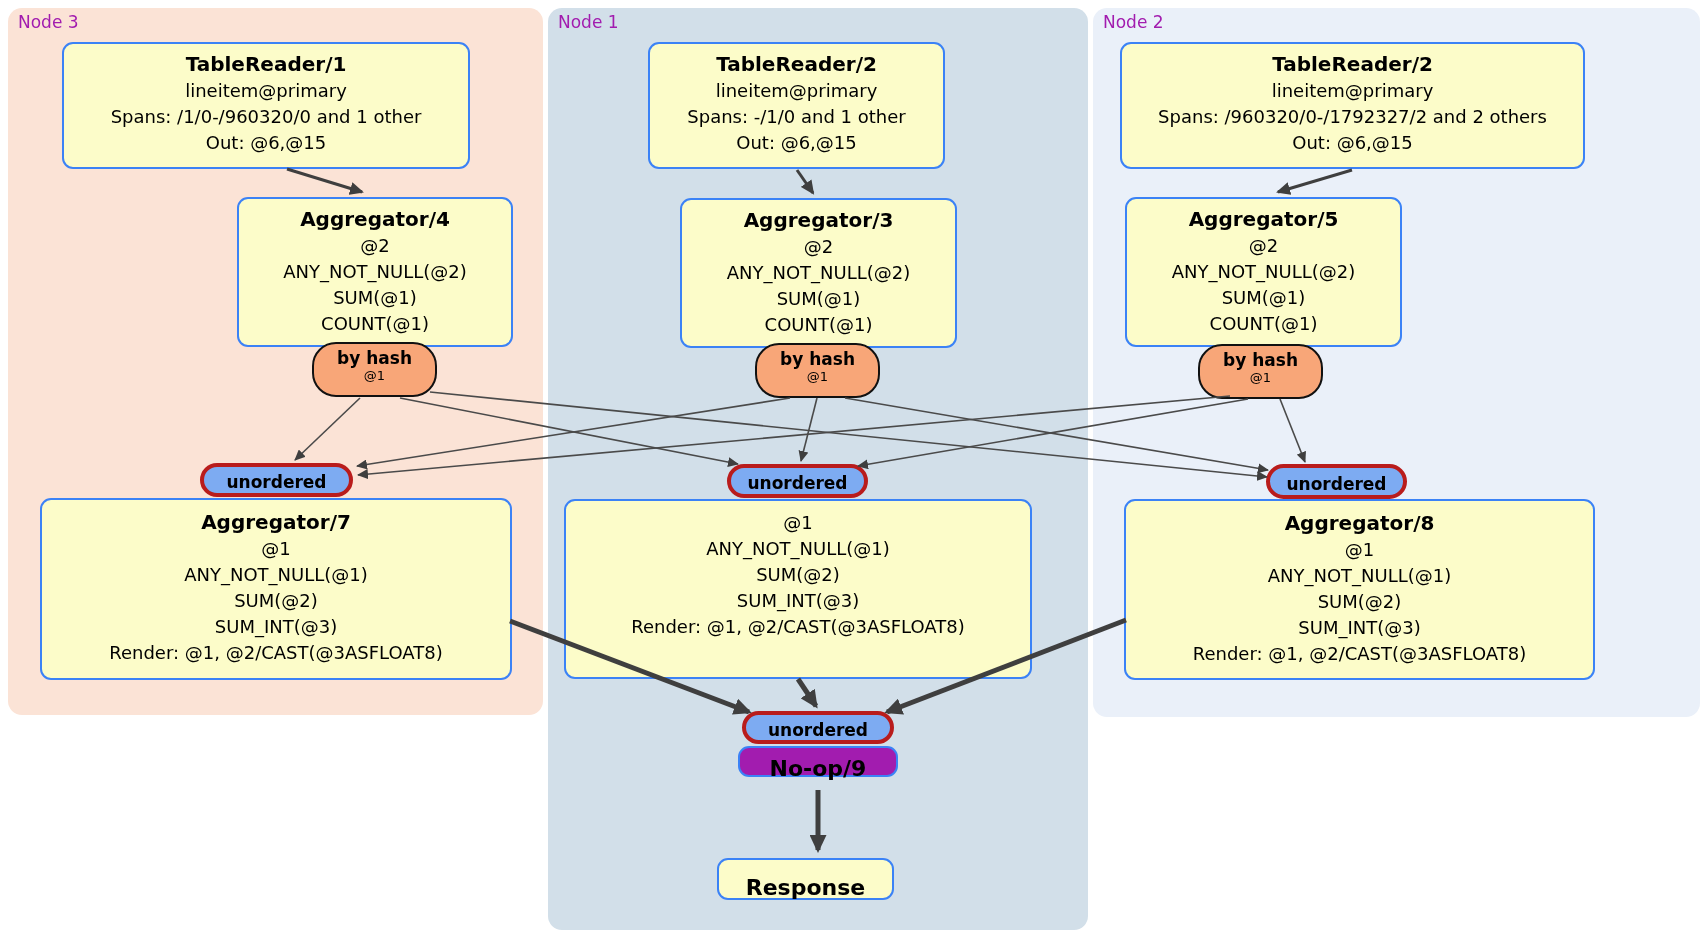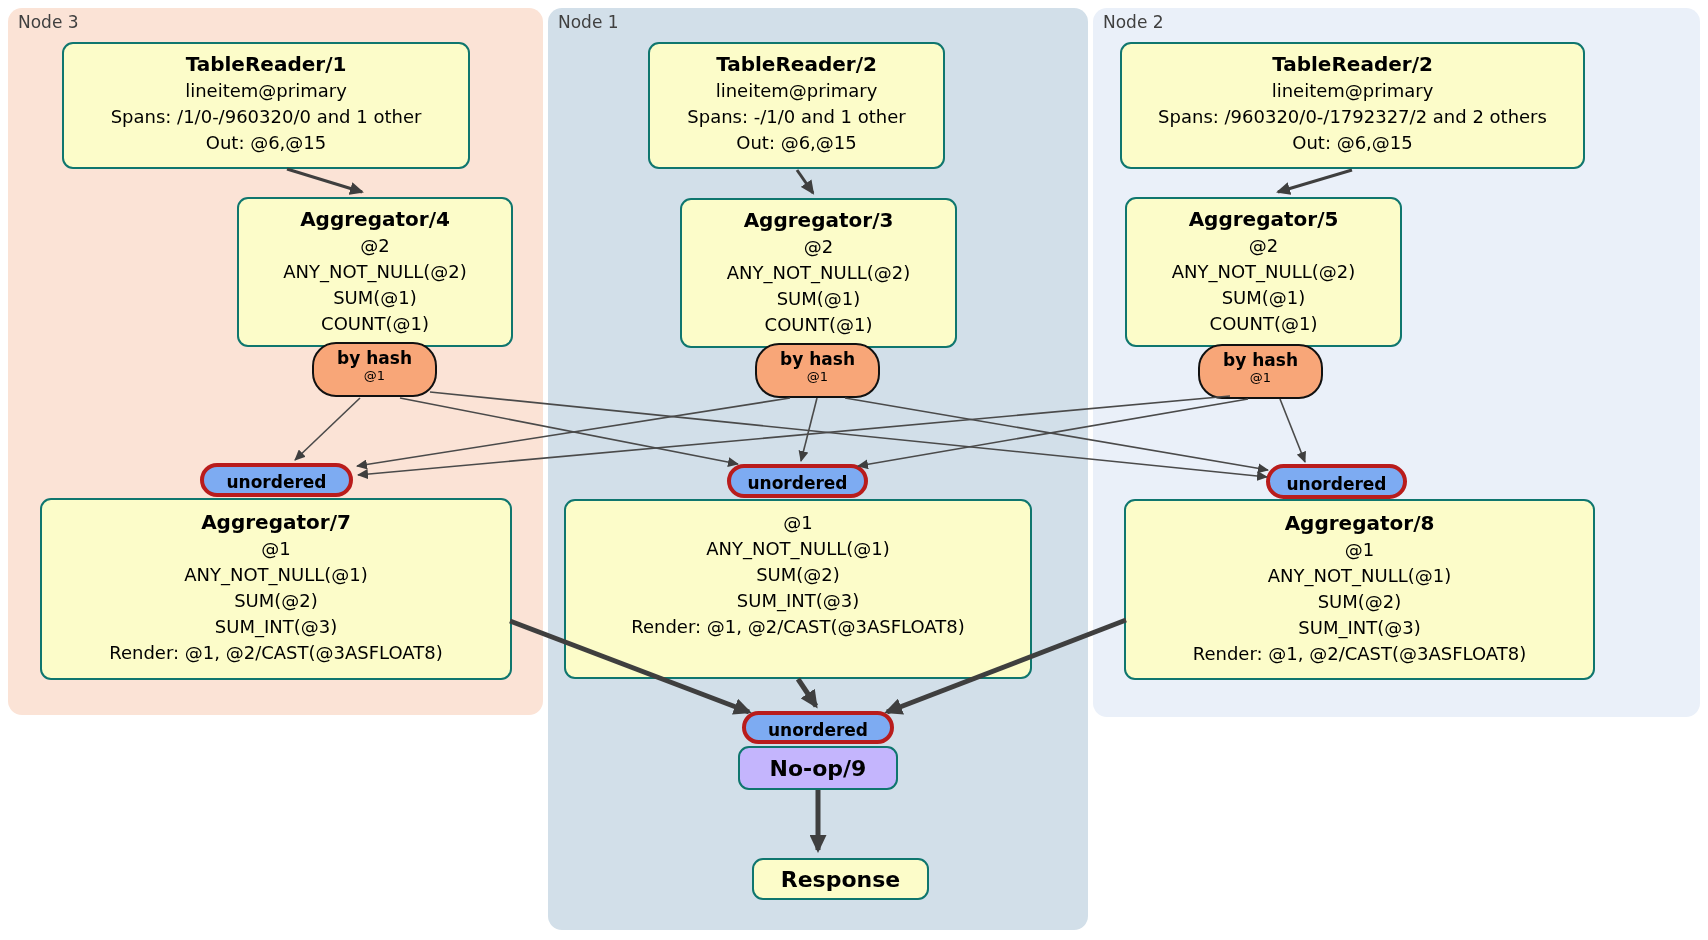--- a/index.html
+++ b/index.html
@@ -1,23 +1,23 @@
 <!DOCTYPE html>
 <html><head>
 <meta charset="utf-8">
 <style>
   html,body{margin:0;padding:0;background:#ffffff;}
   .canvas{
     position:relative;width:1708px;height:940px;overflow:hidden;
     font-family:"DejaVu Sans","Liberation Sans",sans-serif;color:#000;
   }
   .region{position:absolute;border-radius:14px;}
-  .region-label{position:absolute;left:10px;top:4px;font-size:17px;color:#404040;white-space:nowrap;}
+  .region-label{position:absolute;left:10px;top:4px;font-size:17px;color:#a21caf;white-space:nowrap;}
   .proc{
-    position:absolute;border:2px solid #0f766e;border-radius:11px;
+    position:absolute;border:2px solid #3b82f6;border-radius:11px;
     text-align:center;box-sizing:border-box;padding-top:7px;
   }
   .proc .t{font-size:20px;font-weight:700;line-height:27px;white-space:nowrap;}
   .proc .l{font-size:18px;line-height:26px;white-space:nowrap;}
   .router{
     position:absolute;border:2px solid #111;border-radius:24px;
     text-align:center;box-sizing:border-box;padding-top:4px;
   }
   .router .rl{font-size:17px;font-weight:700;line-height:20px;}
   .router .rs{font-size:13px;line-height:16px;}
@@ -119,24 +119,24 @@
   <div class="proc" style="left: 1124px; top: 499px; width: 471px; height: 181px; padding-top: 9px; background-color: rgb(252, 252, 201);">
     <div class="t">Aggregator/8</div>
     <div class="l">@1</div>
     <div class="l">ANY_NOT_NULL(@1)</div>
     <div class="l">SUM(@2)</div>
     <div class="l">SUM_INT(@3)</div>
     <div class="l">Render: @1, @2/CAST(@3ASFLOAT8)</div>
   </div>
 
   <div class="sync" style="left: 742px; top: 711px; width: 152px; height: 33px; line-height: 30px; background-color: rgb(125, 171, 242);">unordered</div>
-  <div class="proc" style="left: 738px; top: 746px; width: 160px; height: 44px; padding-top: 0px; background-color: #c4b5fd;">
+  <div class="proc" style="left: 738px; top: 746px; width: 160px; height: 31px; padding-top: 0px; background-color: #a21caf;">
     <div class="t" style="font-size:22px;line-height:41px">No-op/9</div>
   </div>
-  <div class="proc" style="left: 752px; top: 858px; width: 177px; height: 42px; padding-top: 0px; background-color: rgb(252, 252, 201);">
+  <div class="proc" style="left: 717px; top: 858px; width: 177px; height: 42px; padding-top: 8px; background-color: rgb(252, 252, 201);">
     <div class="t" style="font-size:22px;line-height:40px">Response</div>
   </div>
 
   <svg class="edges" width="1708" height="940" viewBox="0 0 1708 940">
     <defs>
       <marker id="ah-thin" markerUnits="userSpaceOnUse" markerWidth="12" markerHeight="10" refX="10" refY="5" orient="auto">
         <path d="M0,0 L11,5 L0,10 z" fill="#3f3f3f"></path>
       </marker>
       <marker id="ah-mid" markerUnits="userSpaceOnUse" markerWidth="15" markerHeight="13" refX="12" refY="6.5" orient="auto">
         <path d="M0,0 L14,6.5 L0,13 z" fill="#3f3f3f"></path>

